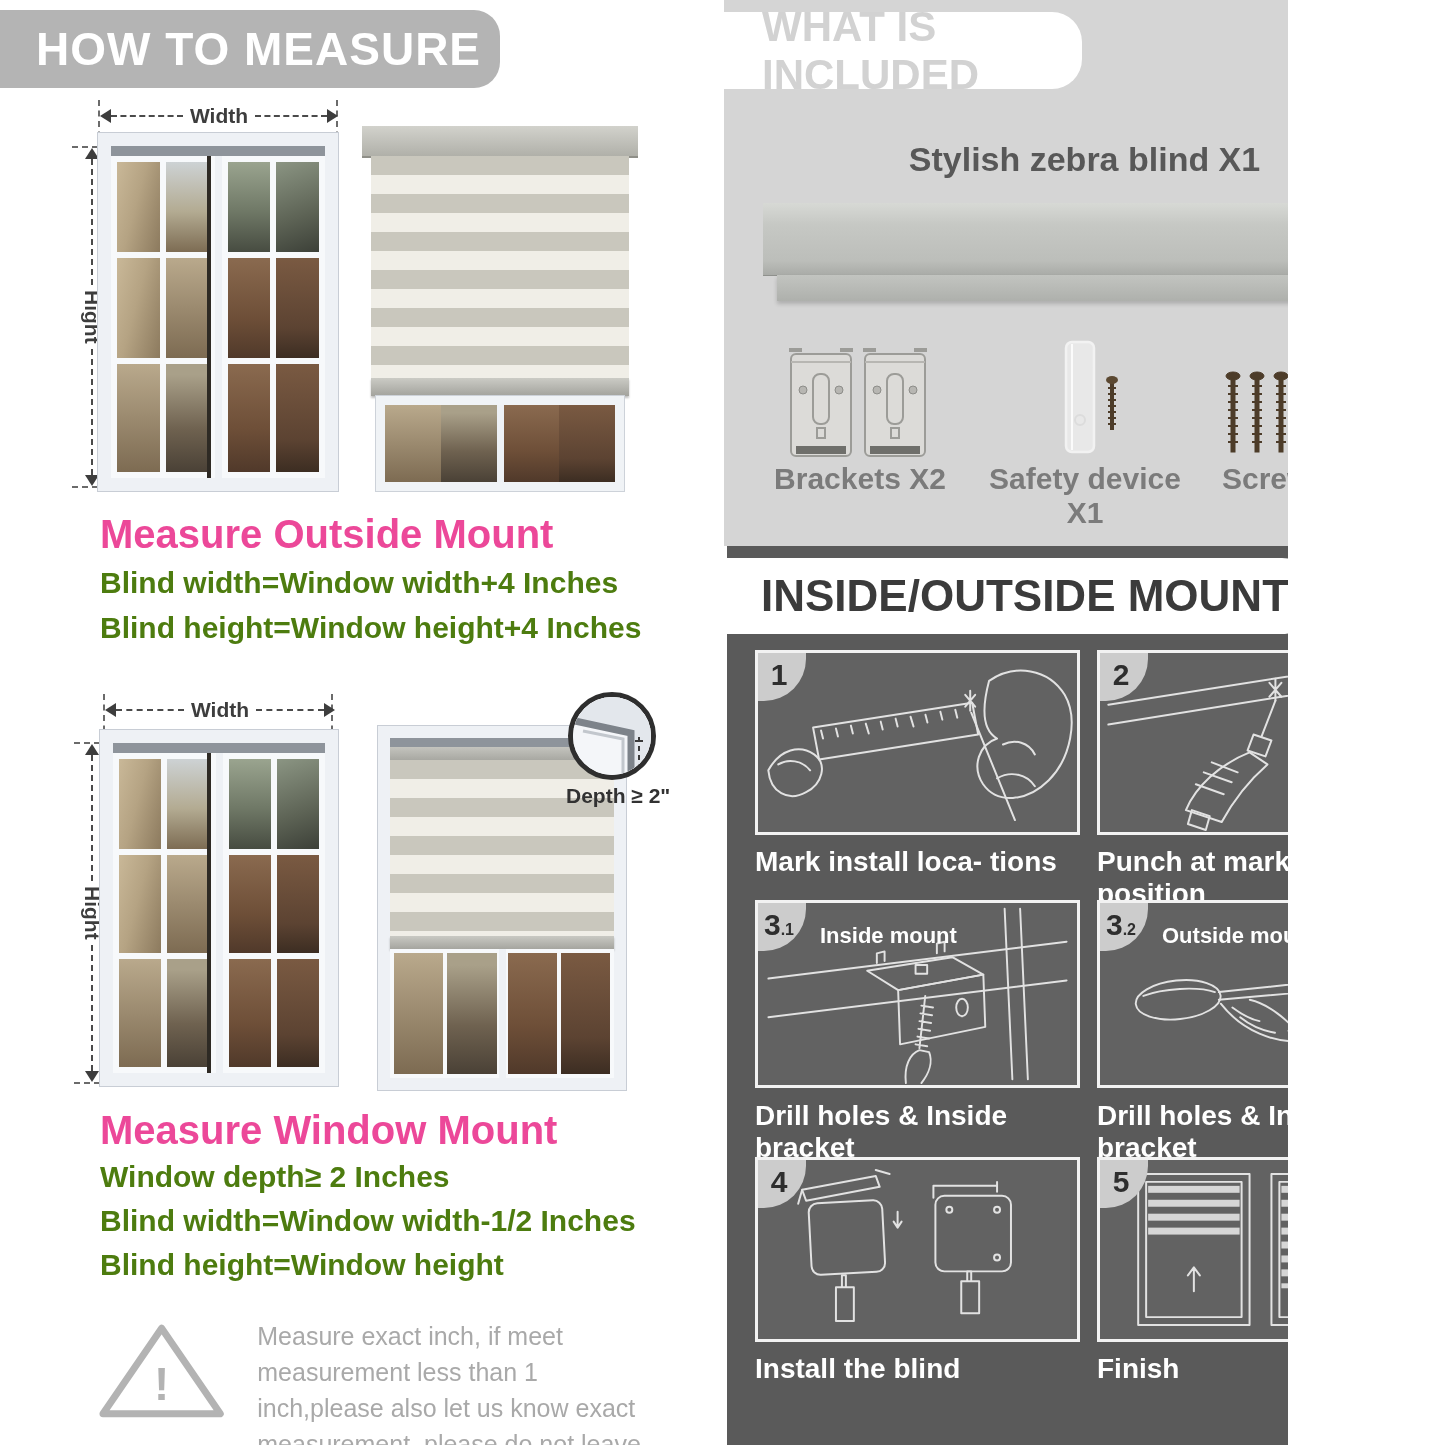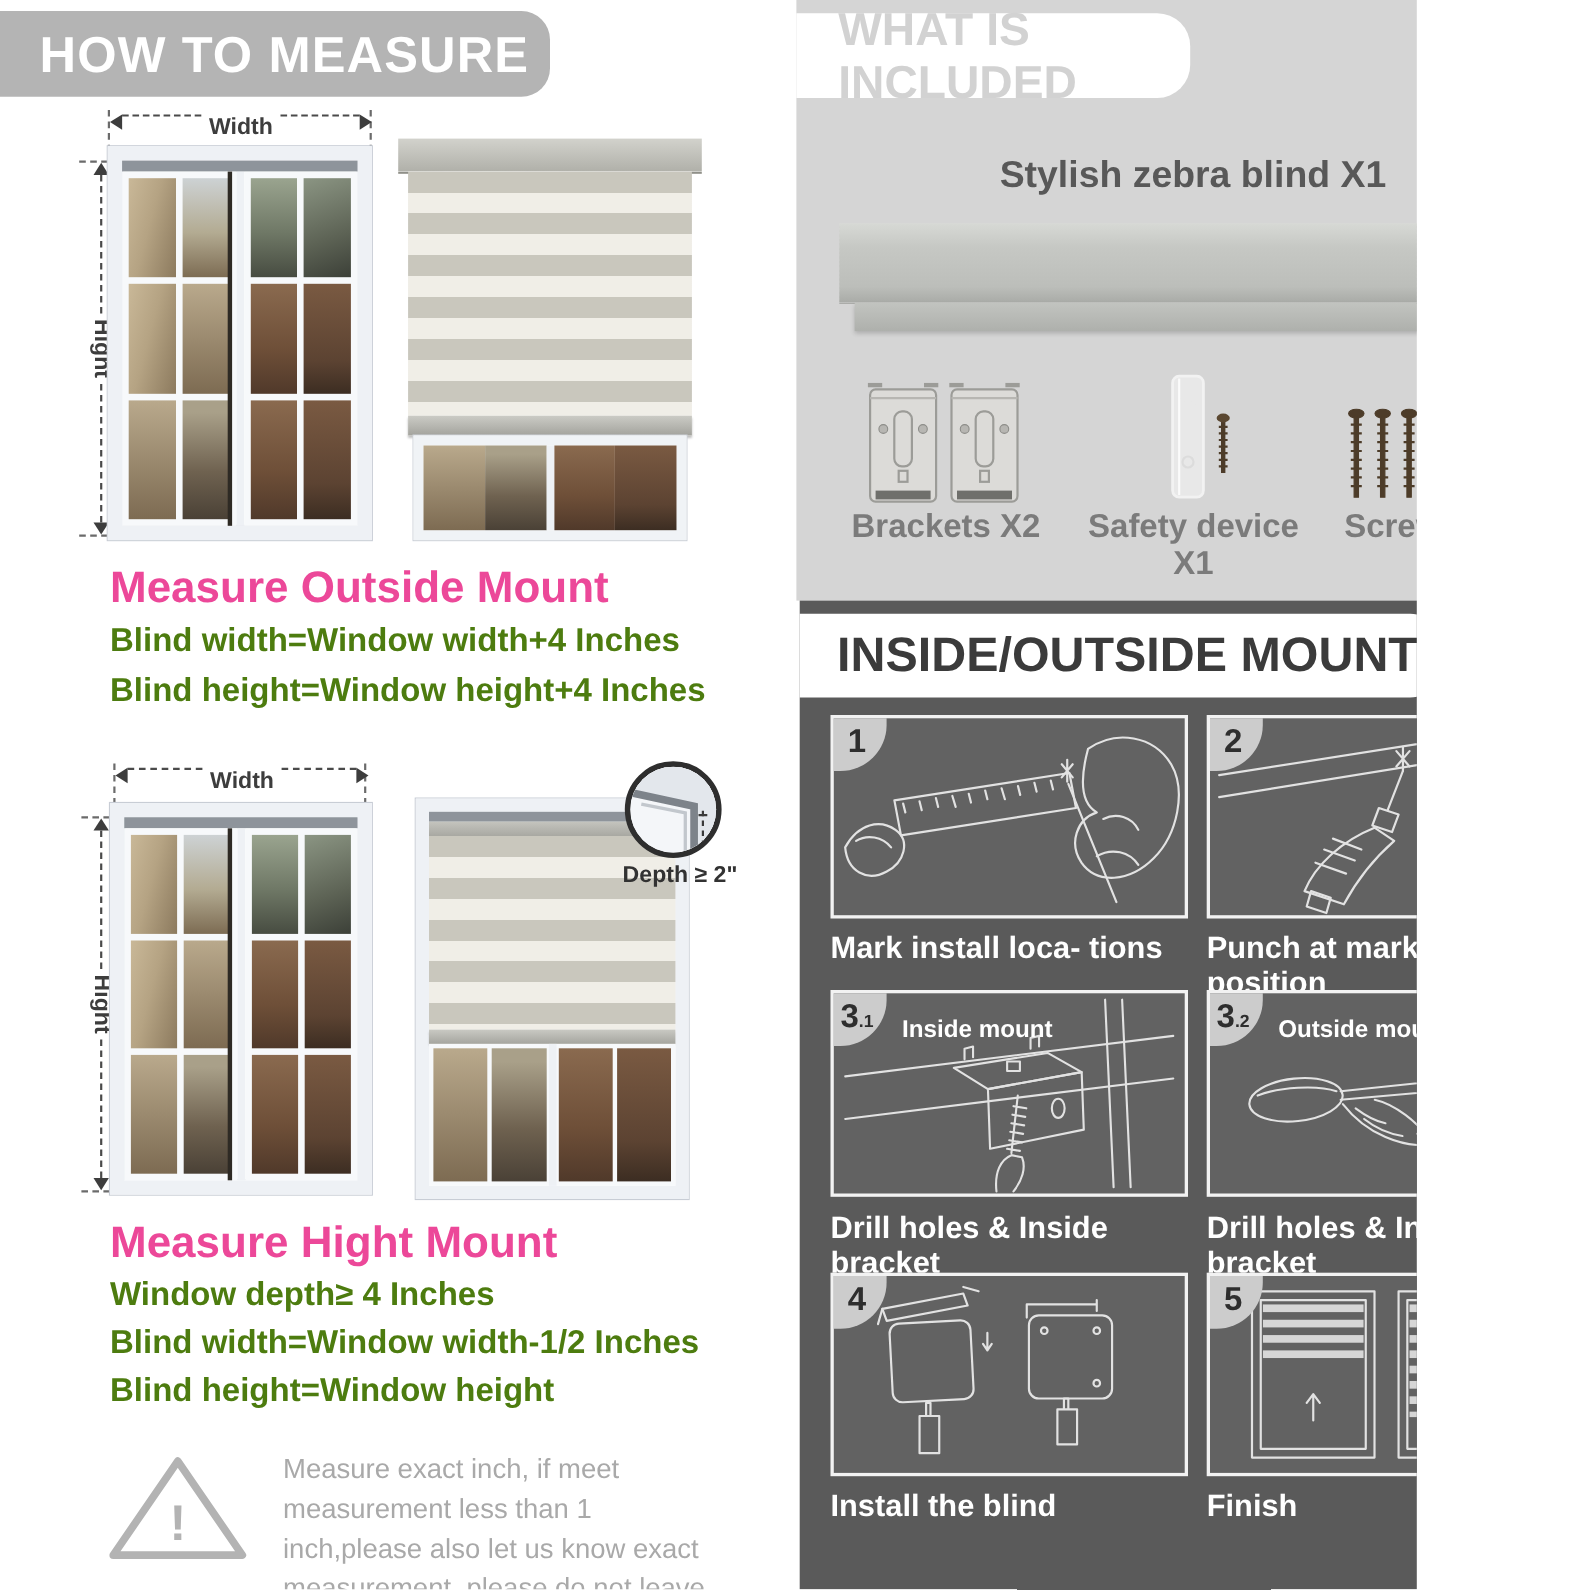--- a/index.html
+++ b/index.html
@@ -10,21 +10,21 @@
   
   .hdr { position:absolute; display:flex; align-items:center; font-weight:bold; }
   .hdr-left { left:0; top:10px; width:500px; height:78px; background:#b4b4b4;
               border-radius:0 26px 26px 0; color:#fff; font-size:46px; padding-left:36px; letter-spacing:1px; }
   .hdr-incl { left:724px; top:12px; width:358px; height:77px; background:#fff;
               border-radius:0 30px 30px 0; color:#d2d2d2; font-size:42px; padding-left:38px; }
   .hdr-mount{ left:727px; top:558px; width:585px; height:76px; background:#fff;
               border-radius:0 30px 30px 0; color:#3b3b3b; font-size:44px; padding-left:34px; }
 
   
-  .harrow { position:absolute; display:flex; height:24px; }
+  .harrow { position:absolute; display:flex; align-items:center; height:24px; }
   .harrow .dash { flex:1; border-top:2px dashed #4a4a4a; }
   .harrow-label { font-size:21px; font-weight:bold; color:#3d3d3d; margin:0 7px; white-space:nowrap; }
   .ah { width:0; height:0; }
   .ah.al { border-top:7px solid transparent; border-bottom:7px solid transparent; border-right:11px solid #3d3d3d; }
   .ah.ar { border-top:7px solid transparent; border-bottom:7px solid transparent; border-left:11px solid #3d3d3d; }
   .varrow { position:absolute; display:flex; flex-direction:column; align-items:center; width:24px; }
   .varrow .dash { flex:1; border-left:2px dashed #4a4a4a; }
   .varrow-label { writing-mode:vertical-rl; font-size:21px; font-weight:bold; color:#3d3d3d; margin:5px 0; }
   .ah.au { border-left:7px solid transparent; border-right:7px solid transparent; border-bottom:11px solid #3d3d3d; }
   .ah.ad { border-left:7px solid transparent; border-right:7px solid transparent; border-top:11px solid #3d3d3d; }
@@ -248,22 +248,22 @@
       <rect x="0" y="0" width="88" height="88" fill="#f4f6f9"></rect>
       <polygon points="0,22 60,34 60,88 88,88 88,0 0,0" fill="#e3e7ec"></polygon>
       <path d="M2,24 L58,36 L58,86" stroke="#7d838a" stroke-width="7" fill="none"></path>
       <path d="M10,34 L50,42 L50,86" stroke="#c2c7cd" stroke-width="3" fill="none"></path>
       <path d="M66,40 L66,78" stroke="#3a3a3a" stroke-width="2" stroke-dasharray="5 4" fill="none"></path>
       <path d="M62,44 L70,44 M62,74 L70,74" stroke="#3a3a3a" stroke-width="2"></path>
     </svg>
   </div>
   <div class="depth-label">Depth ≥ 2"</div>
 
-  <div class="m-title" style="top:1108px;">Measure Hight Mount</div>
-  <div class="m-line" style="top:1160px;">Window depth≥ 4 Inches</div>
+  <div class="m-title" style="top:1108px;">Measure Window Mount</div>
+  <div class="m-line" style="top:1160px;">Window depth≥ 2 Inches</div>
   <div class="m-line" style="top:1204px;">Blind width=Window width-1/2 Inches</div>
   <div class="m-line" style="top:1248px;">Blind height=Window height</div>
 
   <div class="warn-wrap">
     <svg width="135" height="105" viewBox="0 0 135 105">
       <path d="M67,10 L126,96 L8,96 Z" fill="none" stroke="#b3b3b3" stroke-width="7" stroke-linejoin="round"></path>
       <text x="67" y="82" text-anchor="middle" font-size="46" font-weight="bold" fill="#b3b3b3" font-family="Liberation Sans, sans-serif">!</text>
     </svg>
     <div class="warn-text">Measure exact inch, if meet measurement less than 1 inch,please also let us know exact measurement, please do not leave it</div>
   </div>

